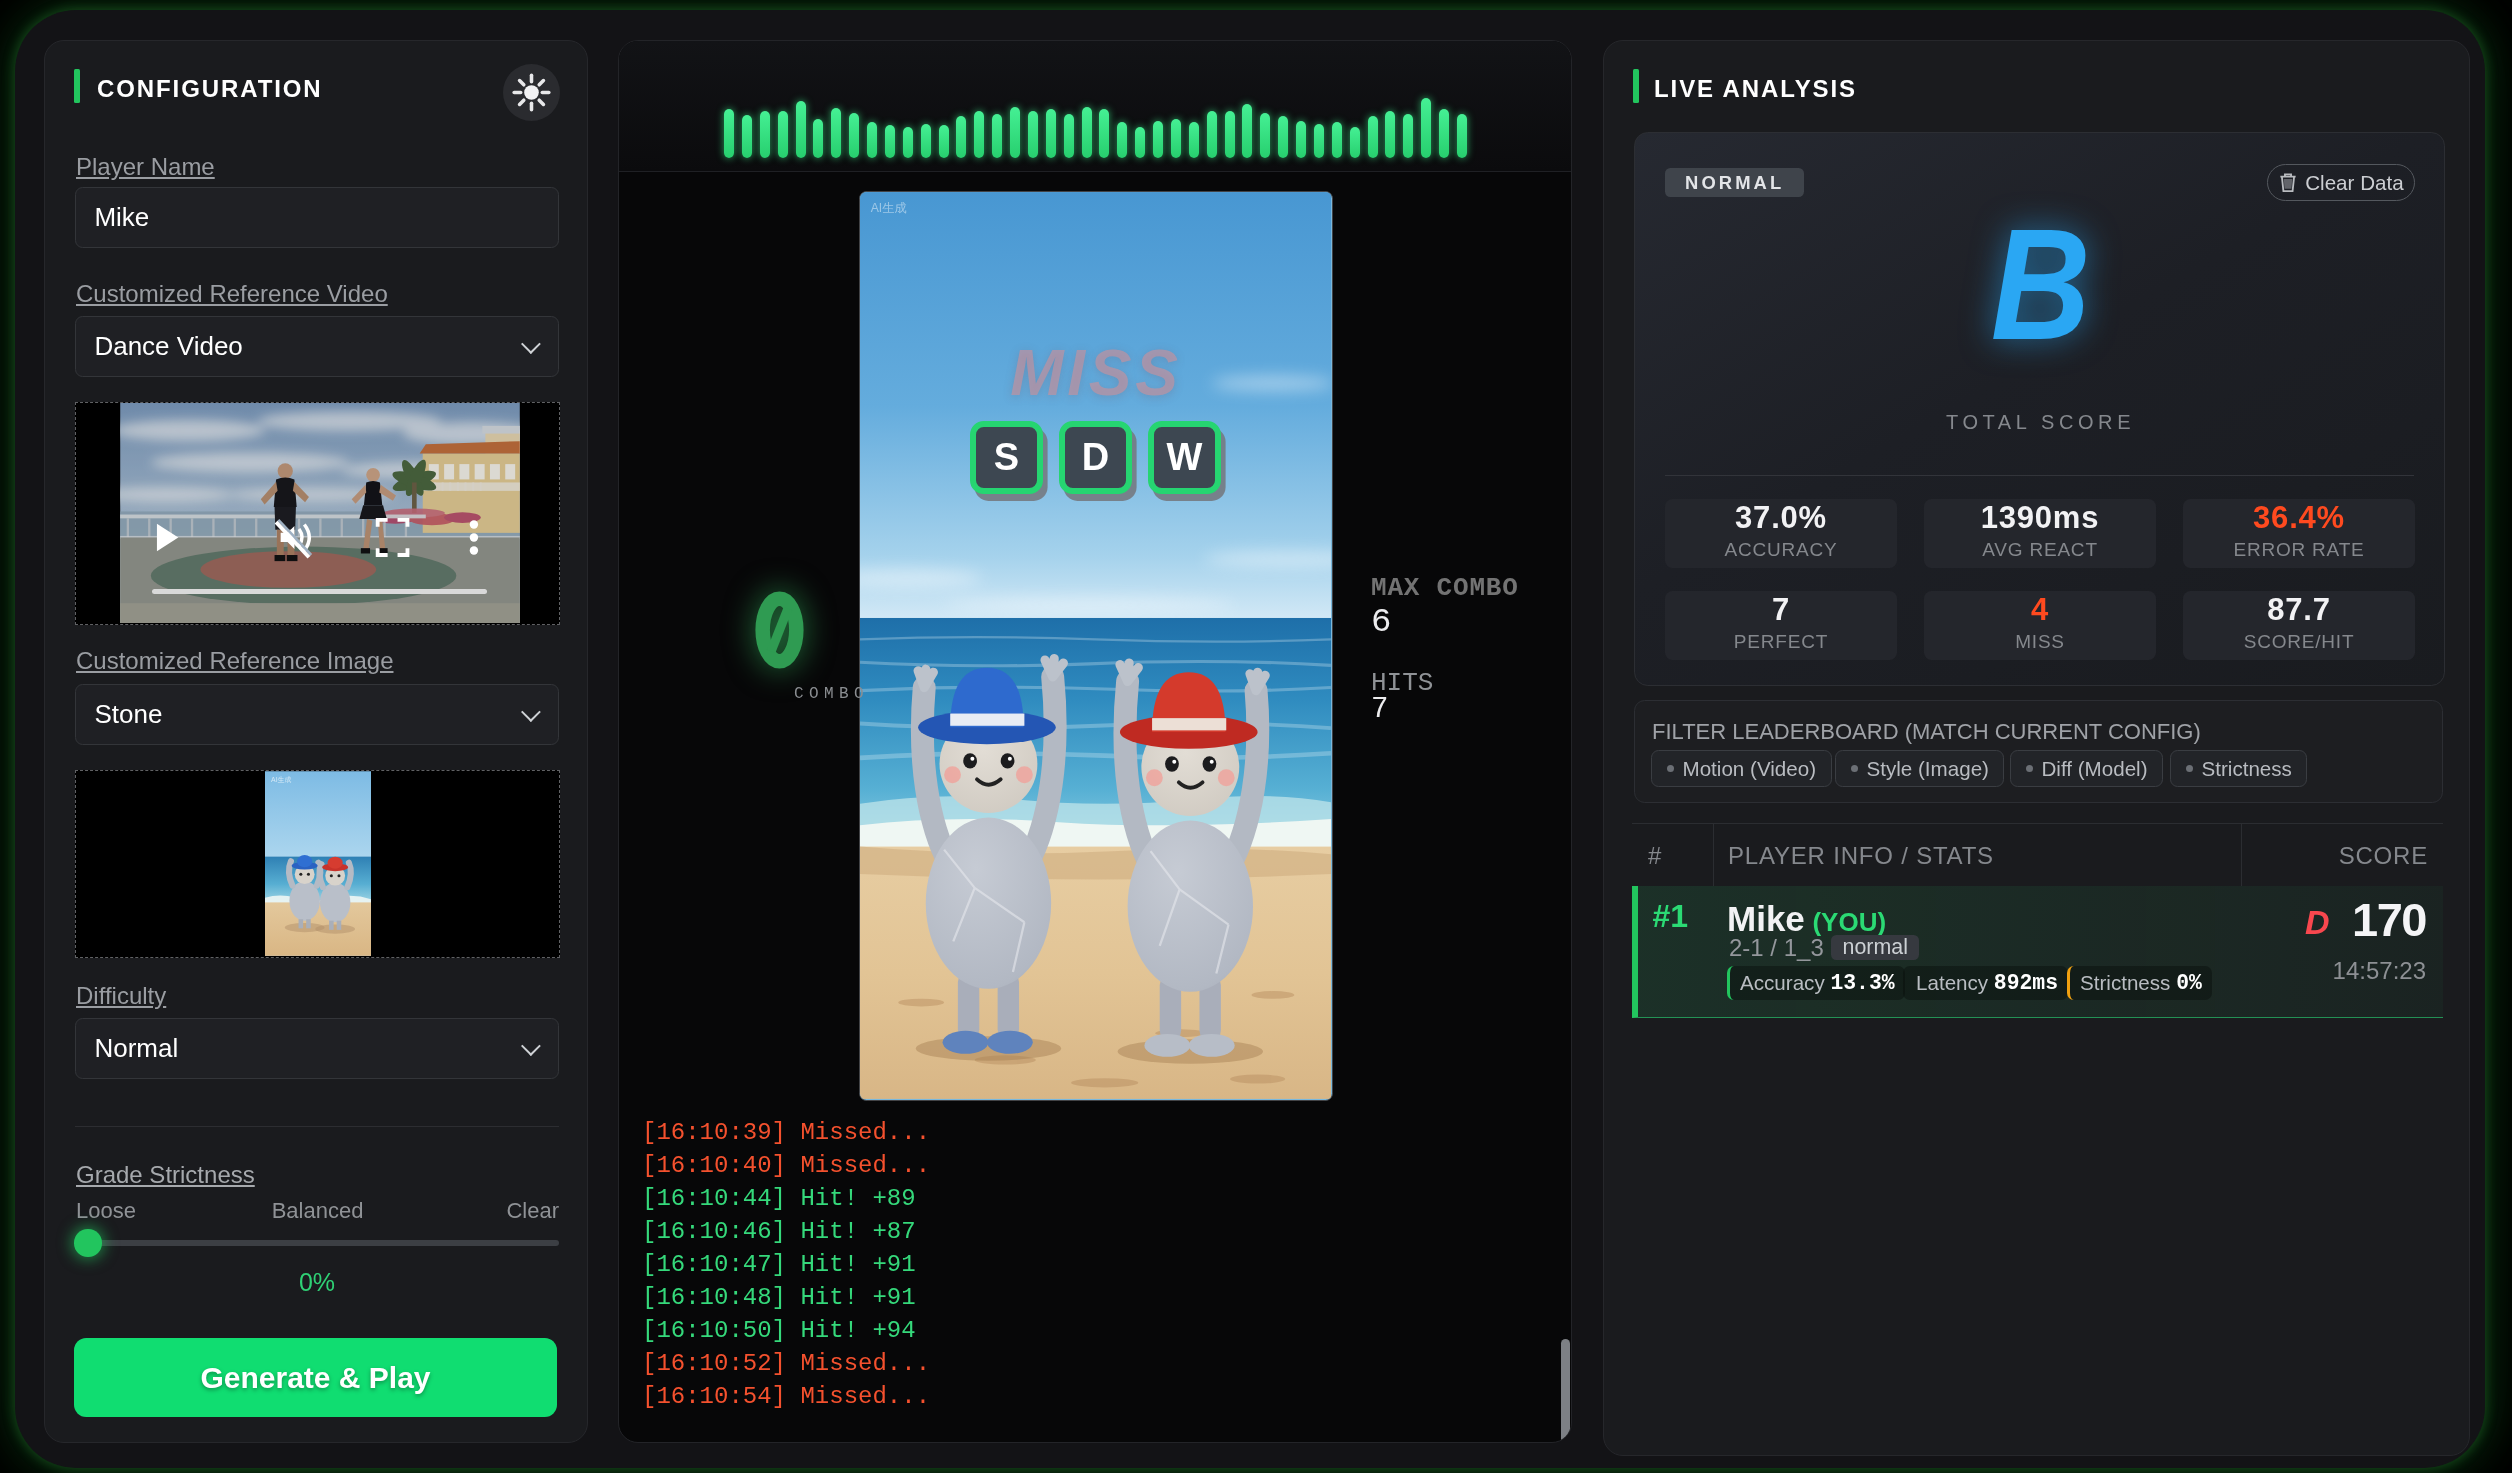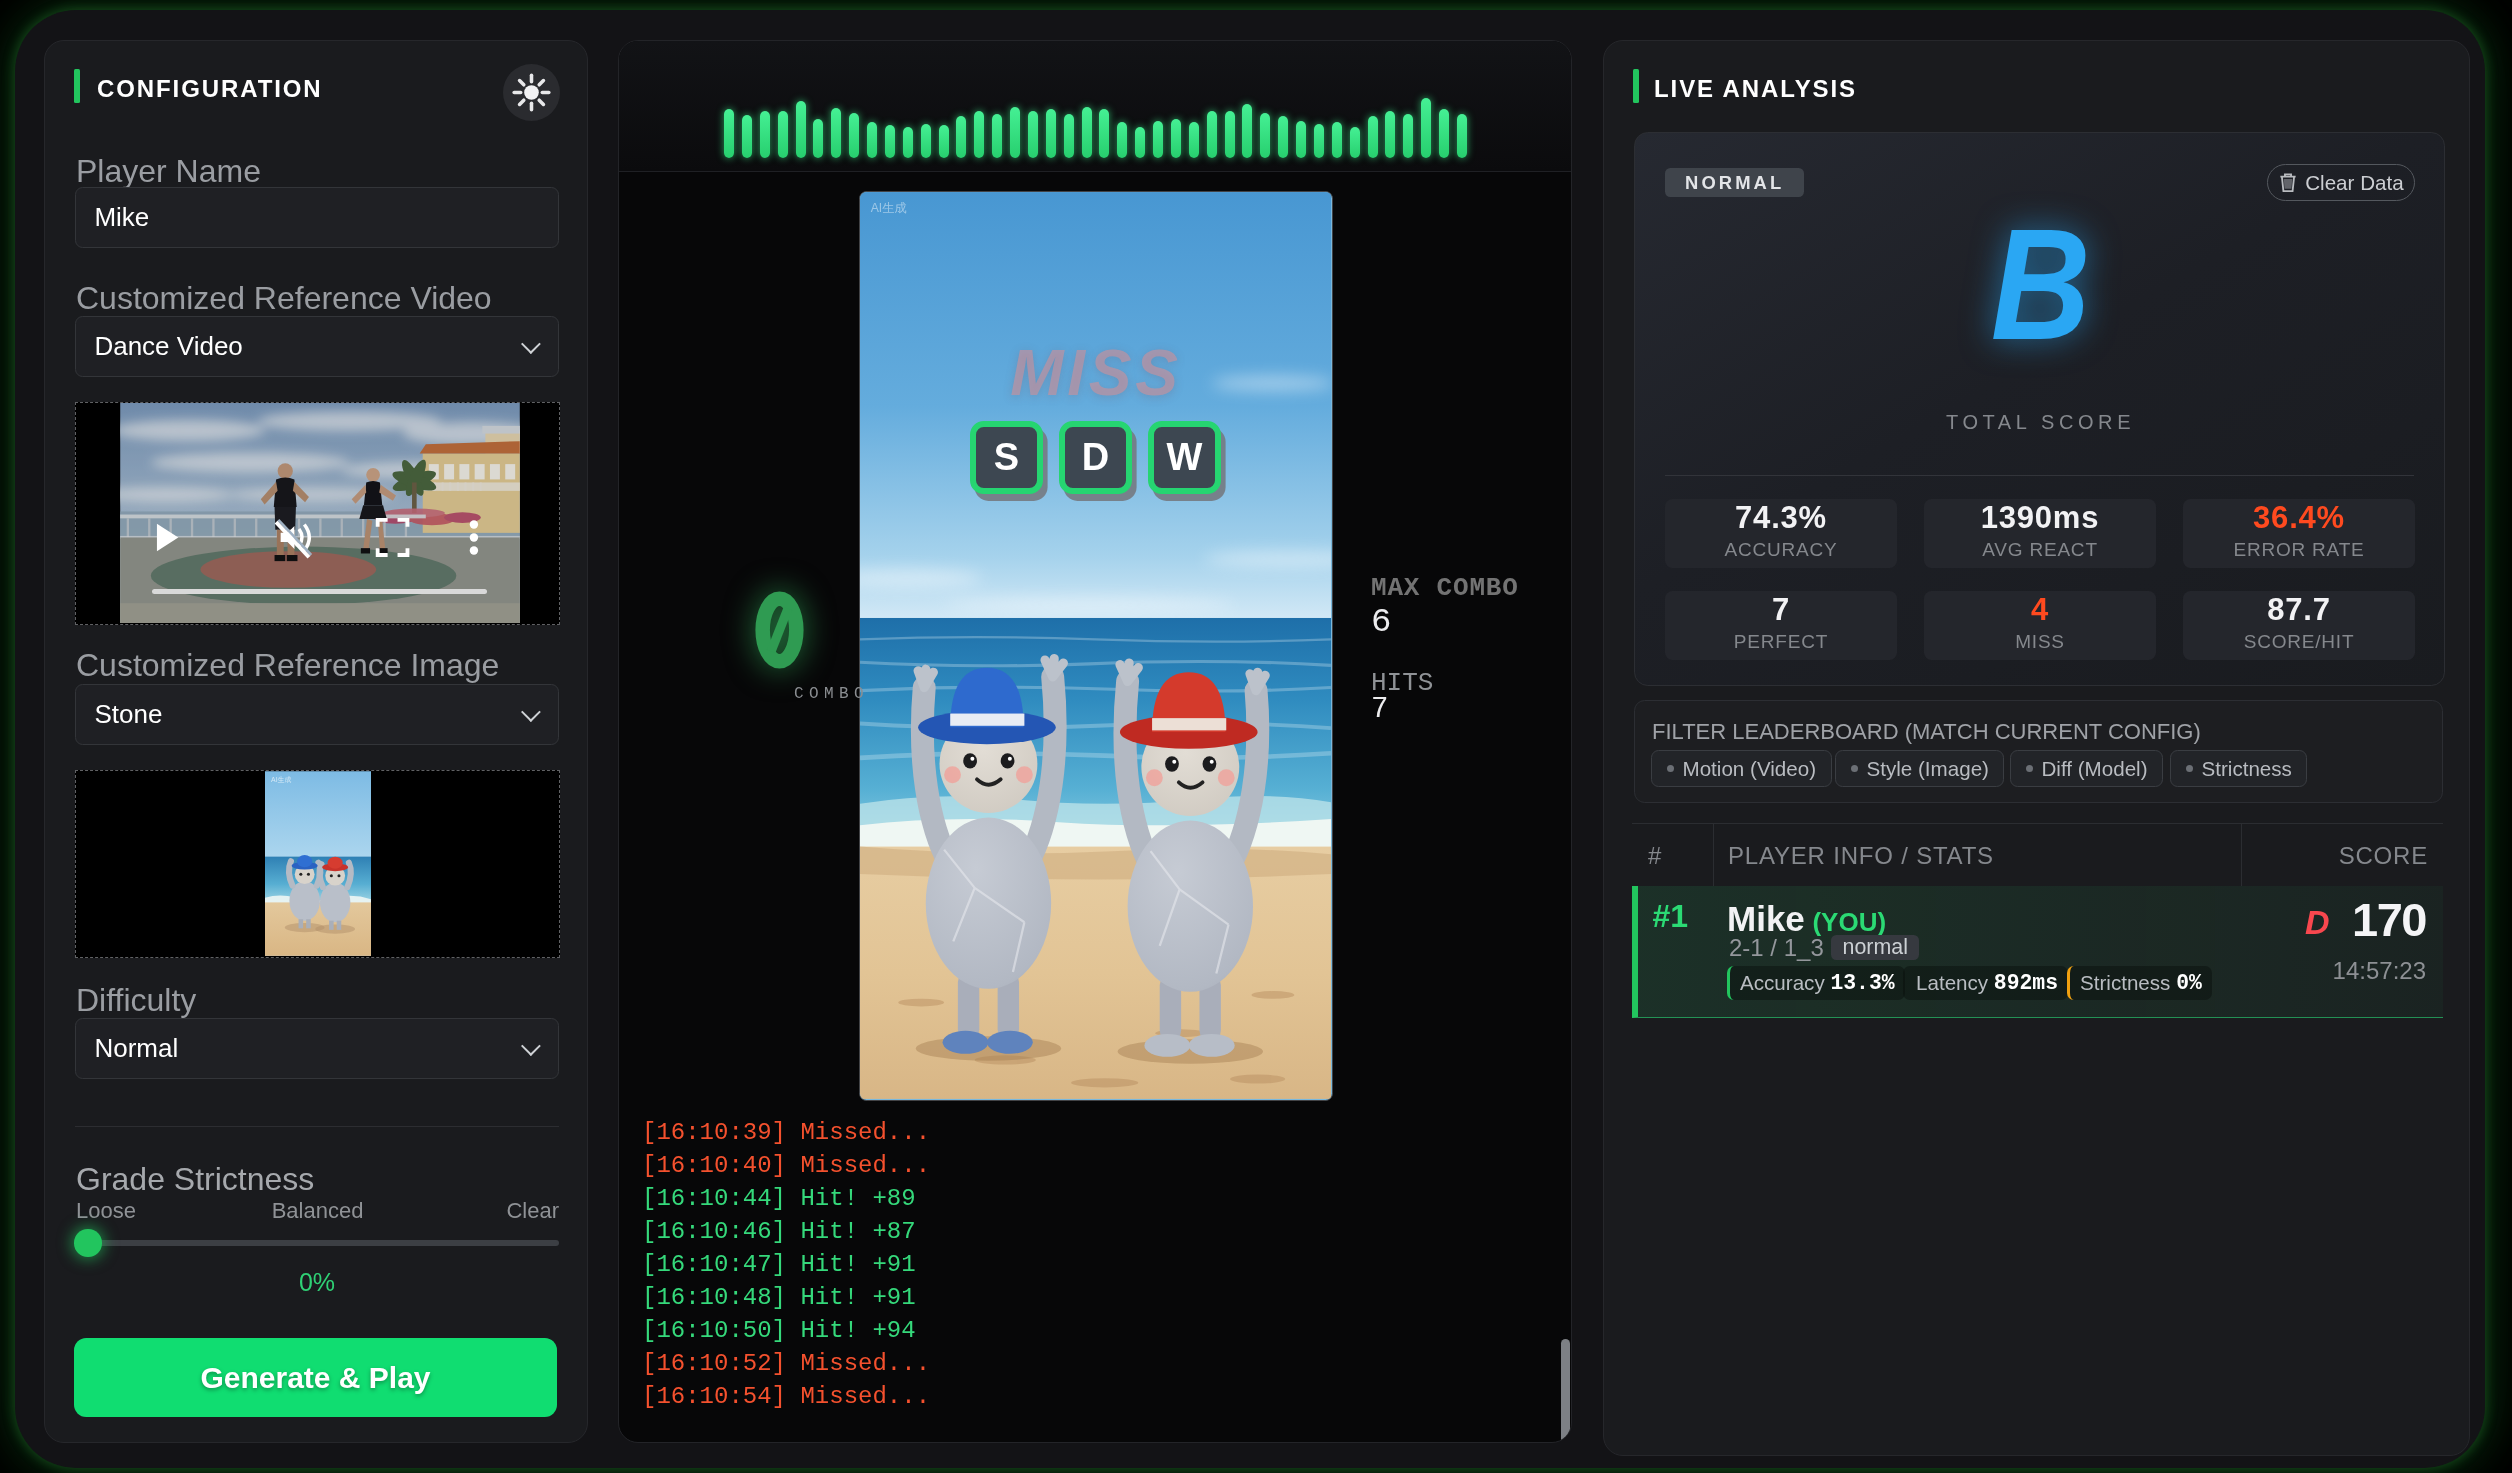--- a/index.html
+++ b/index.html
@@ -5,21 +5,21 @@
   * { margin:0; padding:0; box-sizing:border-box; }
   html,body { width:2512px; height:1474px; background:#000; overflow:hidden;
     font-family:"Liberation Sans", sans-serif; }
   .abs { position:absolute; }
   #frame { position:absolute; left:15.3px; top:10px; right:27px; bottom:5.4px;
     border-radius:61px; background:#131316;
     box-shadow:0 0 12.2px 0.8px rgba(42,145,54,.42), 0 0 37px 7.6px rgba(34,120,44,.24), 0 0 76px 23px rgba(26,95,34,.12); }
   .panel { position:absolute; background:#1a1b1e; border:0.8px solid #26272b; border-radius:20px; }
   .hbar { position:absolute; width:6.1px; height:34px; background:#22c55e; border-radius:1.5px; }
   .htitle { position:absolute; color:#fff; font-size:24px; font-weight:bold; letter-spacing:1.9px; }
-  .lbl { position:absolute; color:#9a9da2; font-size:32px; }
+  .lbl { position:absolute; color:#9a9da2; font-size:24px;text-decoration:underline; }
   .field { position:absolute; left:30px; width:484px; height:61px; background:#1f2024;
     border:0.8px solid #333539; border-radius:7.6px; color:#fff; font-size:26px;
     display:flex; align-items:center; padding-left:18.4px; }
   .chev { position:absolute; right:20px; top:50%; width:13.8px; height:13.8px; margin-top:-10px;
     border-right:2.3px solid #cfd2d6; border-bottom:2.3px solid #cfd2d6; transform:rotate(45deg); }
   .dashbox { position:absolute; left:30px; width:485px; background:#000; border:1.5px dashed #606164; }
   .mono { font-family:"Liberation Mono", monospace; }
   .statcell { width:232px; height:69px; background:#24262c; border-radius:7.6px; text-align:center; }
   .statcell b { display:block; margin-top:0.8px; font-size:31px; line-height:35px; letter-spacing:0.8px; }
   .statcell span { display:block; margin-top:3.8px; font-size:19px; color:#85888d; letter-spacing:0.8px; }
@@ -478,21 +478,21 @@
          display:flex; align-items:center; justify-content:center; color:#ccced2; font-size:20.6px;">
       <svg width="20" height="21.4" viewBox="0 0 26 28" style="margin-right:6.9px;">
         <path d="M3 6 h20 M9 6 v-3 h8 v3 M5 6 l2 19 h12 l2 -19" stroke="#b9bcc0" stroke-width="2.4" fill="none"></path>
         <path d="M7.5 9 h11 l-1 13 h-9 Z" fill="#9a9da2" opacity=".55"></path>
       </svg>Clear Data</div>
     <div class="abs" style="left:0; top:73px; width:811px; text-align:center; font-size:157px; line-height:157px;
          font-weight:bold; font-style:italic;"><span style="display:inline-block; transform:scaleX(.88); color:#2aa7f3; text-shadow:0 0 35px rgba(42,167,243,.6);">B</span></div>
     <div class="abs" style="left:0; top:279px; width:811px; line-height:20px; text-align:center; font-size:20px; color:#85888d; letter-spacing:4.6px;">TOTAL SCORE</div>
     <div class="abs" style="left:30px; top:342px; width:749px; height:0.8px; background:#32343a;"></div>
     <div class="abs statcell" style="left:30px; top:366px;">
-        <b style="color:#f2f2f4;">74.3%</b>
+        <b style="color:#f2f2f4;">37.0%</b>
         <span>ACCURACY</span>
       </div>
     <div class="abs statcell" style="left:289px; top:366px;">
         <b style="color:#f2f2f4;">1390ms</b>
         <span>AVG REACT</span>
       </div>
     <div class="abs statcell" style="left:548px; top:366px;">
         <b style="color:#ff4a1f;">36.4%</b>
         <span>ERROR RATE</span>
       </div>

